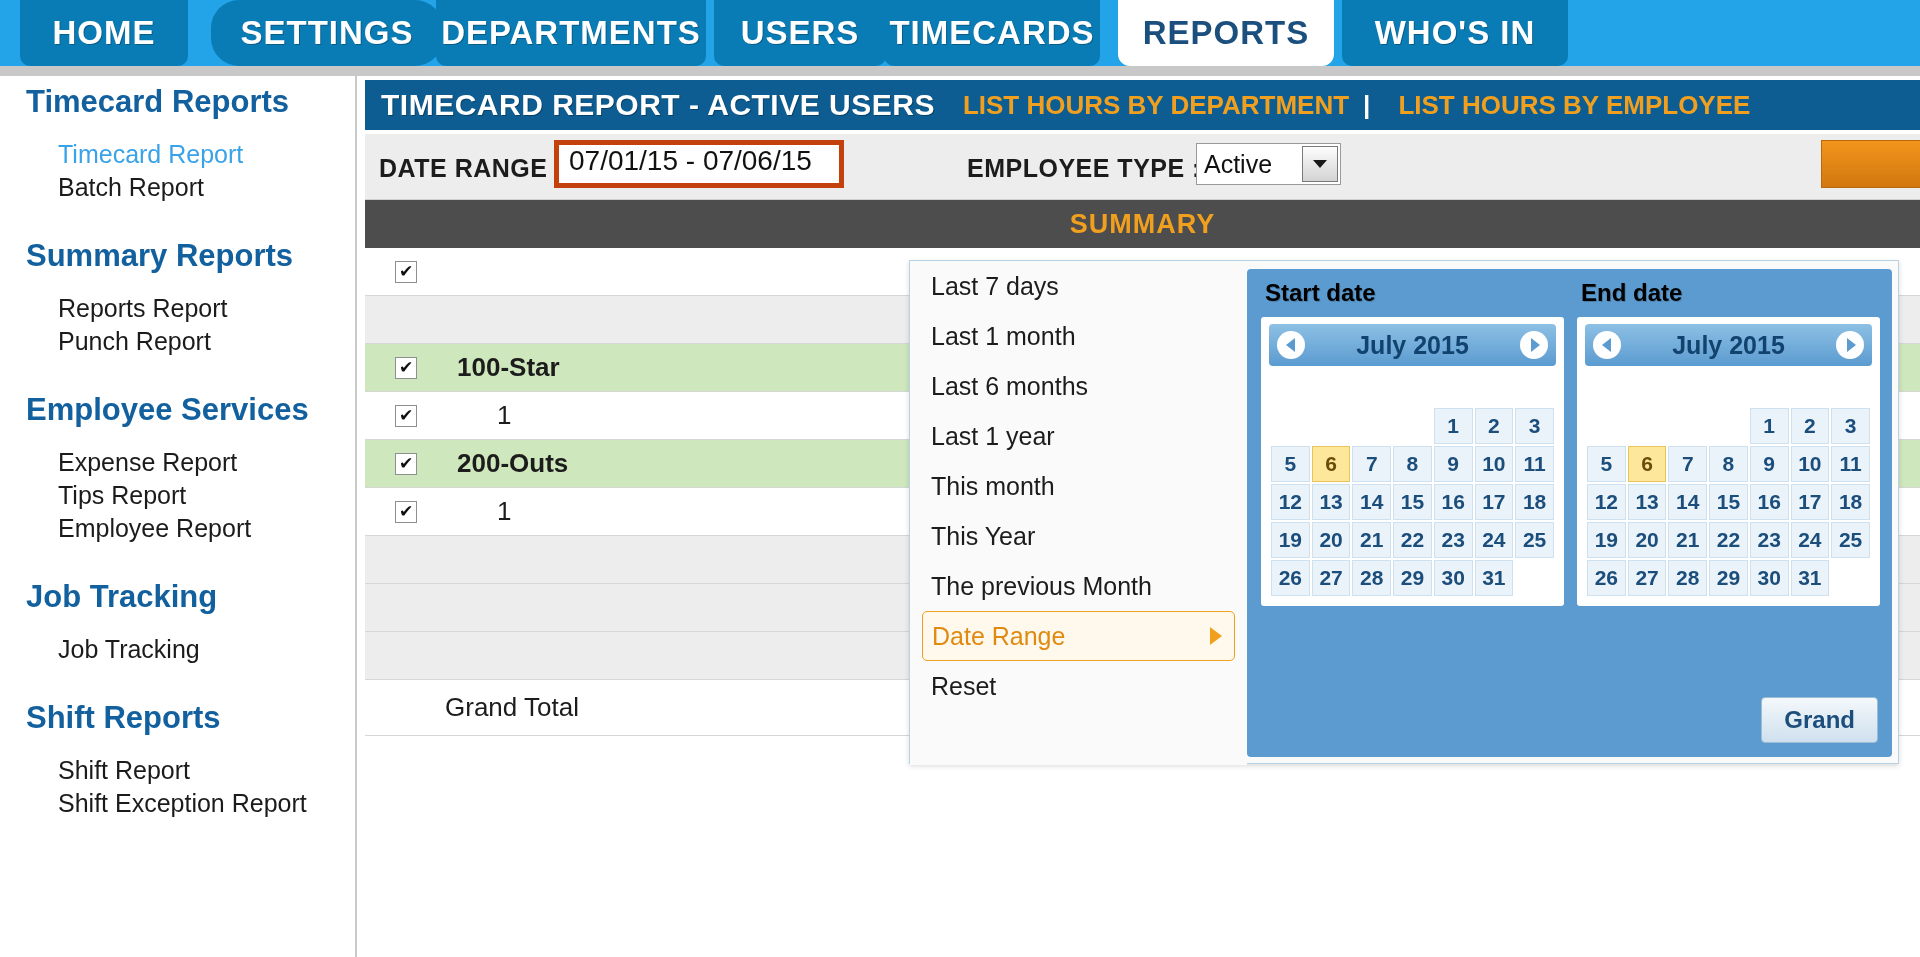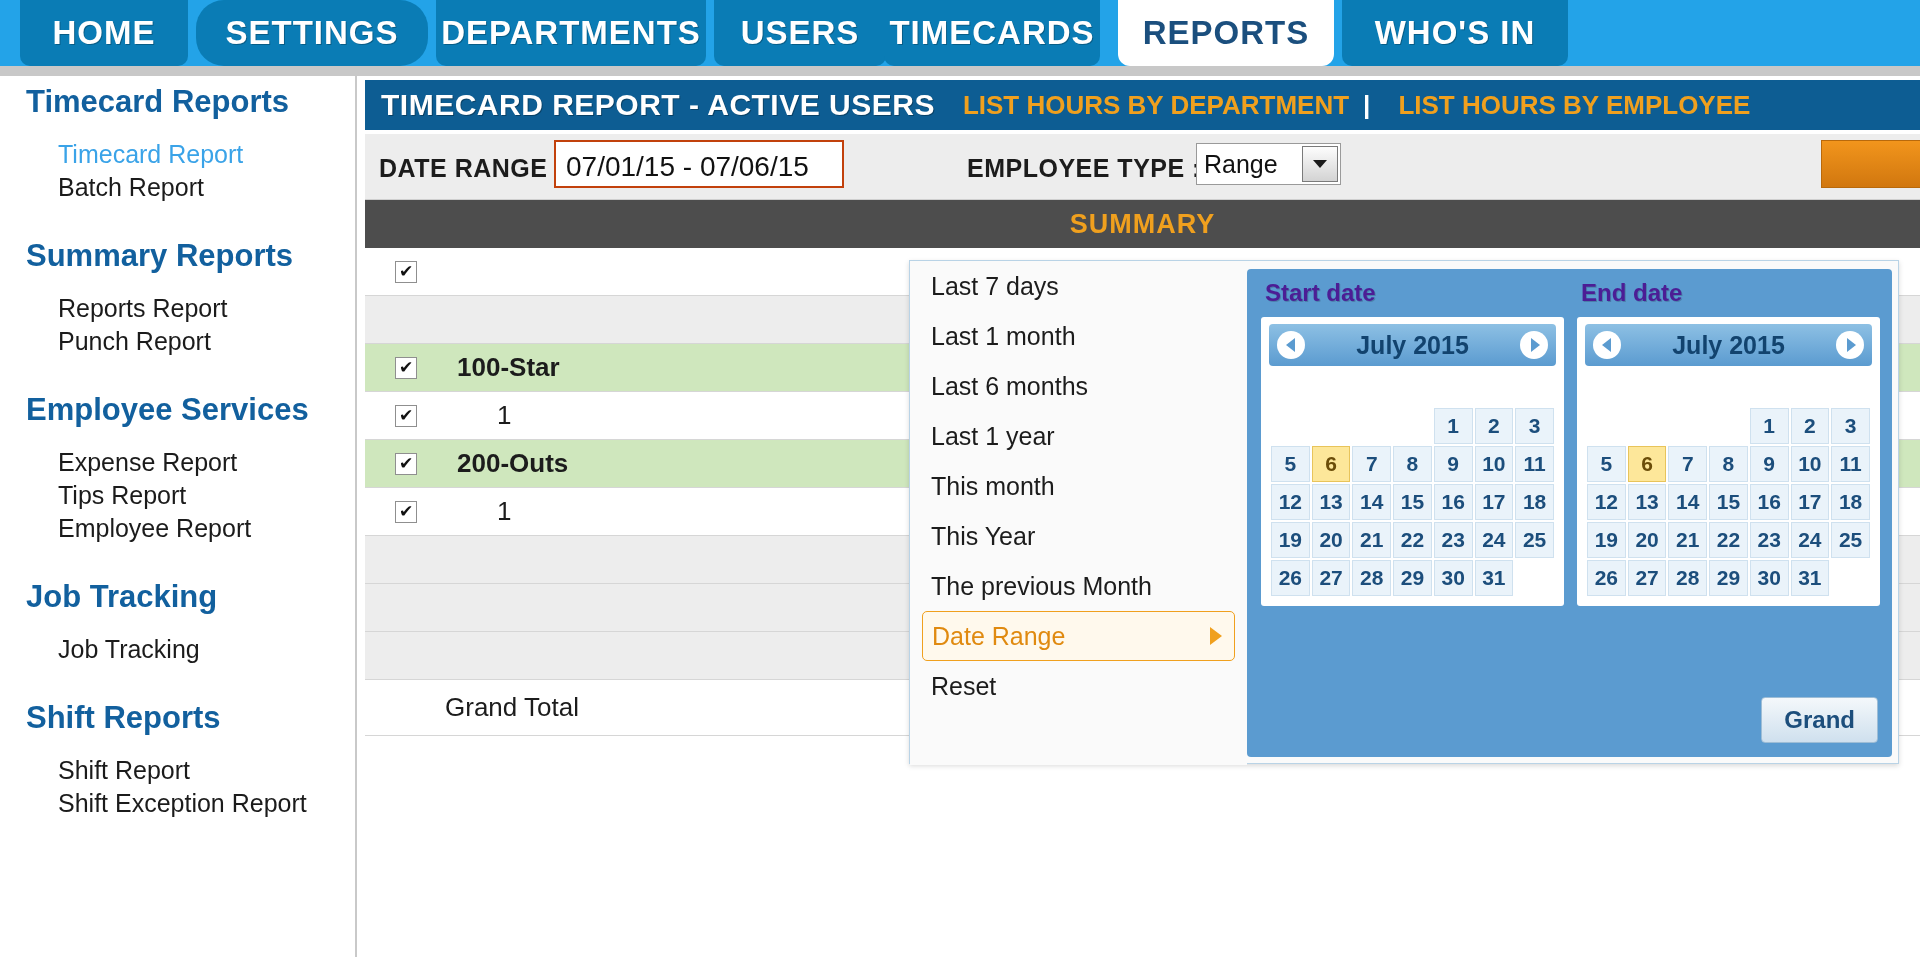--- a/index.html
+++ b/index.html
@@ -98,24 +98,24 @@
   }
   .filter-label {
     position: absolute;
     color: #1c1c1c; font-size: 25px; font-weight: bold; letter-spacing: .5px;
     top: 20px;
   }
   #daterange-input {
     position: absolute; left: 189px; top: 6px;
     width: 290px; height: 48px;
     background: #ffffff;
-    border: 2px solid #c2410c;
+    border: 5px solid #c2410c;
     font-size: 28px;
     color: #111111;
-    padding: 9px 10px;
+    padding: 0 10px;
     font-family: "Liberation Sans", sans-serif;
     cursor: pointer;
   }
   #emptype-select {
     position: absolute; left: 831px; top: 9px;
     width: 145px; height: 42px;
     background: #ffffff;
     border: 1px solid #9a9a9a;
     font-size: 25px; color: #111111;
     padding-left: 7px;
@@ -216,21 +216,21 @@
     position: absolute; left: 337px; top: 8px;
     width: 645px; height: 488px;
     background: #5b9bd0;
     border-radius: 4px;
     padding: 10px 14px;
   }
   .cal-box { position: absolute; top: 10px; width: 303px; }
   .cal-box.start { left: 14px; }
   .cal-box.end   { left: 330px; }
   .cal-title {
-    color: #4c1d95; font-size: 24px; font-weight: bold;
+    color: #000000; font-size: 24px; font-weight: bold;
     margin-bottom: 10px; padding-left: 4px;
     text-shadow: 1px 1px 0 rgba(0,0,0,.18);
   }
   .cal-inner {
     background: #ffffff; border-radius: 3px; padding: 7px 8px 8px;
   }
   .cal-head {
     height: 42px; border-radius: 4px;
     background: linear-gradient(#8dc0e4,#5b9bd0);
     display: flex; align-items: center; justify-content: center;
@@ -274,21 +274,21 @@
     border: 1px solid #9dbdd6; border-radius: 4px;
     color: #1c4e7c; font-size: 24px; font-weight: bold;
     padding: 8px 22px; cursor: pointer;
   }
 </style>
 </head>
 <body>
 
 <div id="topnav">
     <div class="navtab" style="left: 20px; width: 168px;">HOME</div>
-    <div class="navtab" style="left: 196px; width: 232px; border-radius: 28px;">SETTINGS</div>
+    <div class="navtab" style="left: 211px; width: 232px; border-radius: 28px;">SETTINGS</div>
     <div class="navtab" style="left: 436px; width: 270px;">DEPARTMENTS</div>
     <div class="navtab" style="left: 714px; width: 172px;">USERS</div>
     <div class="navtab" style="left: 884px; width: 216px;">TIMECARDS</div>
     <div class="navtab active" style="left: 1118px; width: 216px;">REPORTS</div>
     <div class="navtab" style="left: 1342px; width: 226px;">WHO'S IN</div>
   </div>
 
 <div id="greybar"></div>
 
 <div id="sidebar">
@@ -317,21 +317,21 @@
     <span class="t-sep">|</span>
     <span class="t-link">LIST HOURS BY EMPLOYEE</span>
   </div>
 
   <div id="filterrow">
     <span class="filter-label" style="left:14px;">DATE RANGE :</span>
     <div id="daterange-input">07/01/15 - 07/06/15</div>
 
     <span class="filter-label" style="left:602px;">EMPLOYEE TYPE :</span>
     <div id="emptype-select">
-      <span>Range</span>
+      <span>Active</span>
       <span id="emptype-arrow">
           <i></i>
         </span>
     </div>
 
     <div id="orange-btn"></div>
   </div>
 
   <div id="summary-band">SUMMARY</div>
 

